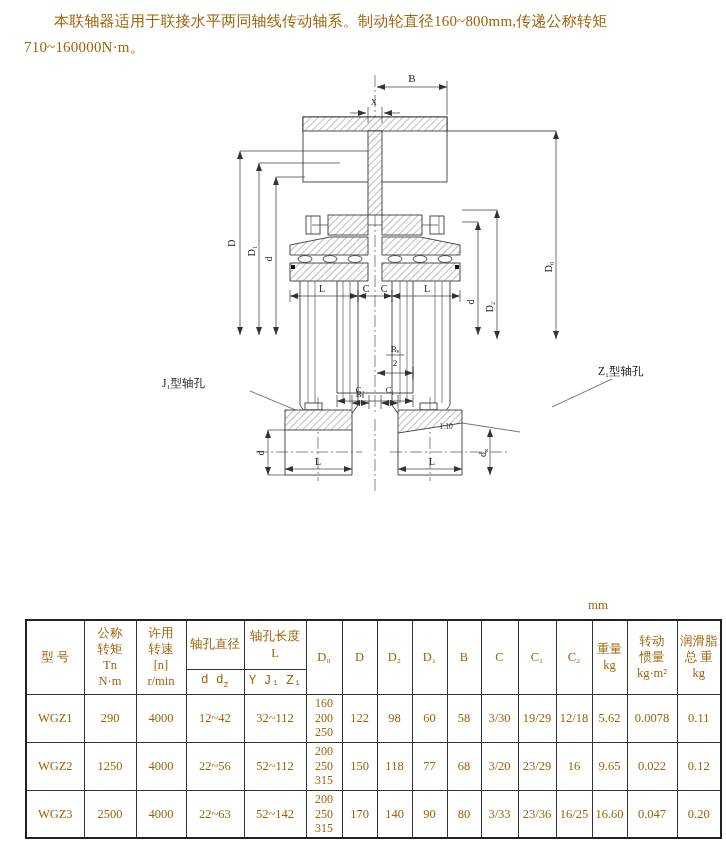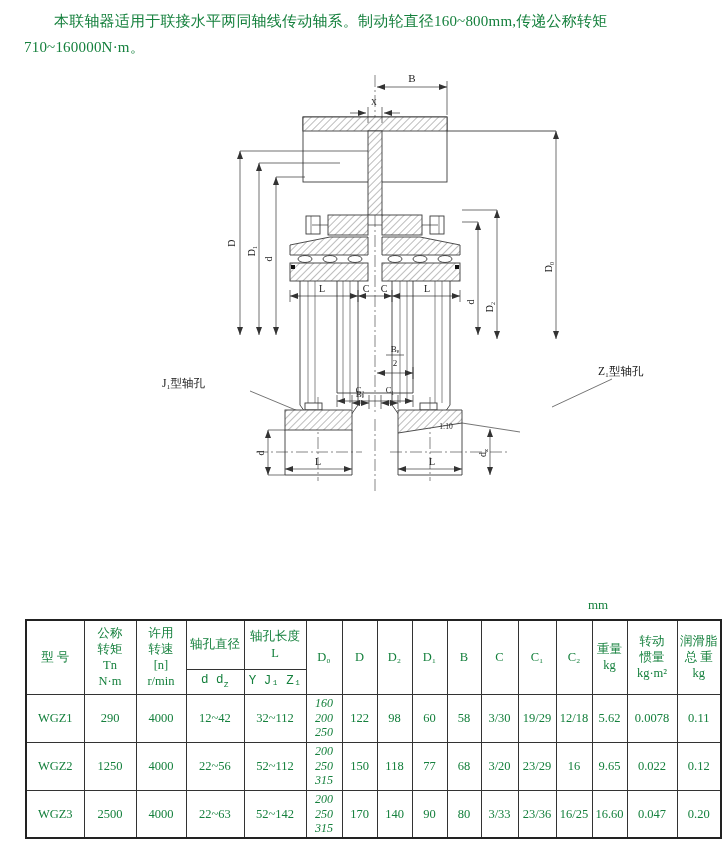--- a/index.html
+++ b/index.html
@@ -1,18 +1,18 @@
 <!DOCTYPE html>
 <html><head>
 <meta charset="utf-8">
 <style>
   html,body{margin:0;padding:0;background:#fff;}
   #page{
     position:relative;width:726px;height:862px;background:#fff;overflow:hidden;
-    font-family:"Liberation Serif","DejaVu Serif",serif;color:#15803d;
+    font-family:"Liberation Serif","DejaVu Serif",serif;color:#a16207;
   }
   .intro{
     font-size:15px;line-height:1.75;text-indent:2em;
     padding:8px 24px 0 24px;margin:0;letter-spacing:.2px;
   }
   .diagram-wrap{margin-top:6px;}
   svg text{fill:#222;font-family:"Liberation Serif","DejaVu Serif",serif;}
   .title-row{position:relative;height:26px;margin-top:86px;}
   .tbl-title{
     position:absolute;left:0;right:0;text-align:center;
@@ -25,21 +25,21 @@
     border:2px solid #222;
   }
   table.params th,table.params td{
     border:1px solid #333;text-align:center;vertical-align:middle;
     font-weight:normal;font-size:12.5px;padding:1px 2px;line-height:1.3;
   }
   .pre{white-space:pre-line;}
   thead tr.h1 th{height:46px;}
   thead tr.h2 th{height:22px;font-family:Liberation Mono, monospace;}
   tbody tr{height:48px;}
-  tbody td.pre{line-height:1.2;font-size:12px;font-style:italic;}
+  tbody td.pre{line-height:1.2;font-size:12px;}
   sub{font-size:9px;}
 </style>
 </head>
 <body>
 
 <div id="page">
 
   <p class="intro">本联轴器适用于联接水平两同轴线传动轴系。制动轮直径160~800mm,传递公称转矩710~160000N·m。</p>
 
   <div class="diagram-wrap">

